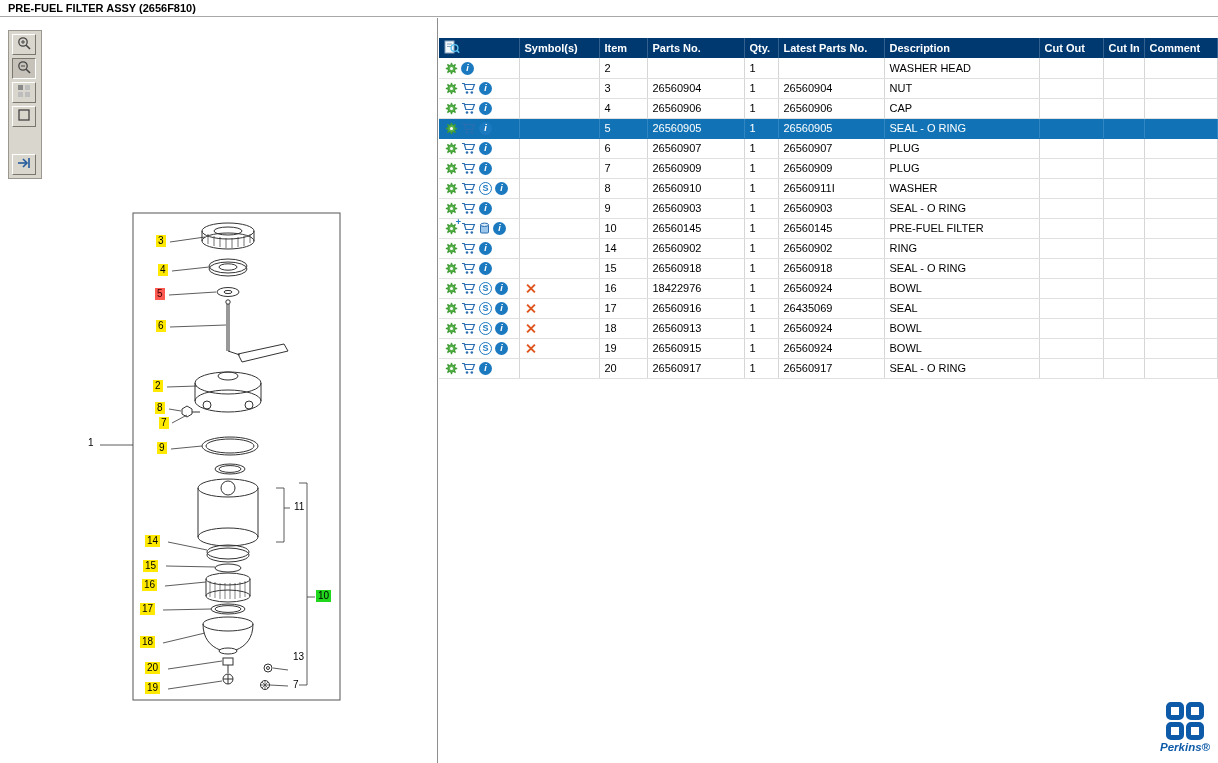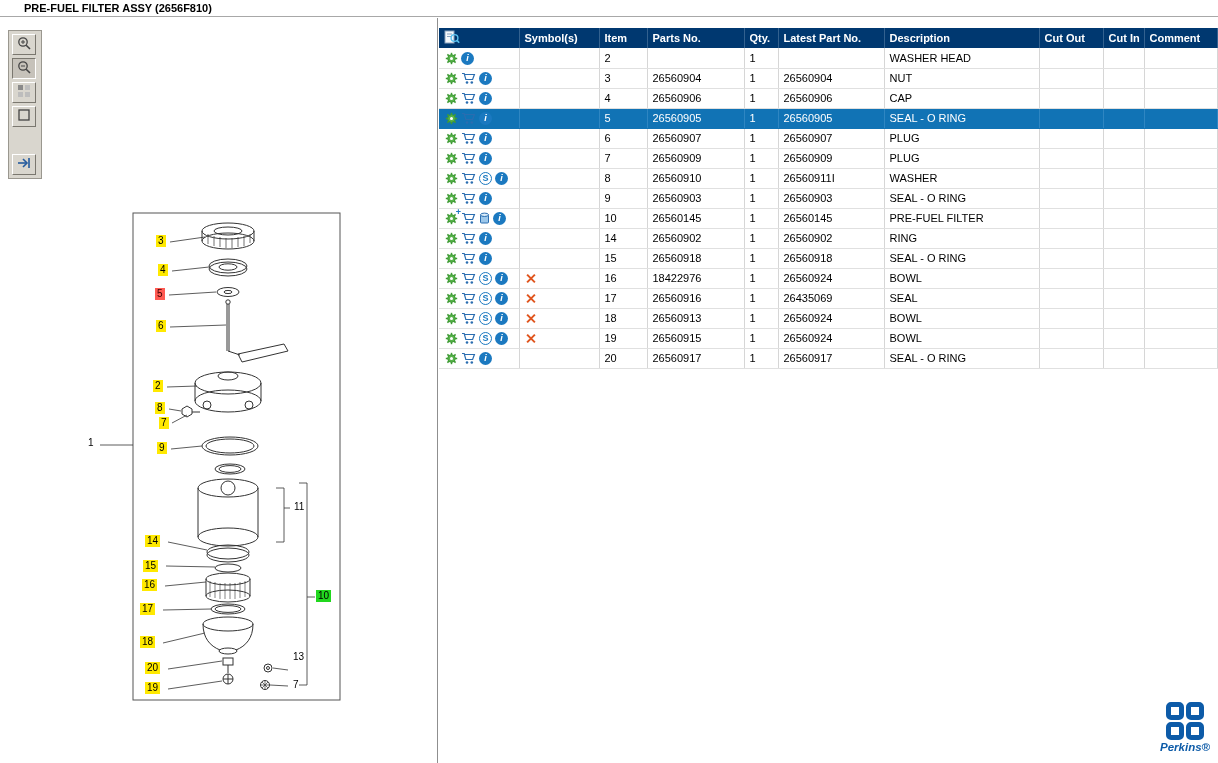--- a/index.html
+++ b/index.html
@@ -1,20 +1,20 @@
 <!DOCTYPE html>
 <html><head>
 <meta charset="utf-8">
 <style>
   html,body{margin:0;padding:0}
   body{width:1218px;height:763px;position:relative;overflow:hidden;background:#fff;
        font-family:"Liberation Sans",sans-serif;}
 
   .titlebar{position:absolute;left:0;top:0;width:100%;height:17px;line-height:17px;
-    font-size:11px;font-weight:bold;padding-left:24px;box-sizing:border-box;
+    font-size:11px;font-weight:bold;padding-left:8px;box-sizing:border-box;
     border-bottom:1px solid #a8a8a8;background:#fff;z-index:5}
 
   .left-panel{position:absolute;left:0;top:18px;width:438px;height:745px;
     border-right:1px solid #8f8f8f;box-sizing:border-box;background:#fff}
 
   .toolbar{position:absolute;left:8px;top:12px;width:34px;padding:3px;background:#d9d6ce;
     border:1px solid #9a978f;display:flex;flex-direction:column;gap:3px;box-sizing:border-box}
   .tool-btn{width:24px;height:21px;padding:0;display:flex;align-items:center;justify-content:center;
     background:#d9d6ce;border:1px solid;border-color:#fff #7a776f #7a776f #fff;cursor:pointer}
   .tool-btn.pressed{background:#c6c2ba;border-color:#7a776f #fff #fff #7a776f}
@@ -23,21 +23,21 @@
   .diagram{position:absolute;left:60px;top:187px;width:300px;height:505px}
   .diagram svg.drawing{position:absolute;left:0;top:0}
   #callouts{position:absolute;left:0;top:0;width:100%;height:100%}
   .callout{position:absolute;font-size:10px;line-height:12px;padding:0 2px;color:#000;cursor:pointer}
   .callout.yellow{background:#ffe900}
   .callout.red{background:#ff5a52;color:#3c0000}
   .callout.green{background:#21d71e}
   .callout.plain{background:transparent}
 
   .right-panel{position:absolute;left:439px;top:18px;width:779px;height:745px;background:#fff}
-  table.parts{border-collapse:collapse;table-layout:fixed;width:778px;margin-top:10px;font-size:11px}
+  table.parts{border-collapse:collapse;table-layout:fixed;width:778px;margin-top:20px;font-size:11px}
   table.parts th{height:20px;box-sizing:border-box;background:#003870;color:#fff;text-align:left;
     font-size:11px;font-weight:bold;padding:0 5px;border-right:1px solid #33618f;
     white-space:nowrap;overflow:hidden}
   table.parts td{height:20px;box-sizing:border-box;padding:0 5px;border-right:1px solid #d6d6d6;
     border-bottom:1px solid #e0e0e0;white-space:nowrap;overflow:hidden}
   tbody tr{cursor:pointer}
   tr.selected td{background:#1173b5;color:#fff;border-right-color:#2f86c2;border-bottom-color:#1173b5}
 
   .icons-cell{padding-left:6px !important}
   .ric{display:inline-flex;align-items:center;justify-content:center;margin-right:3px;
@@ -244,21 +244,21 @@
               <rect x="1" y="1" width="9" height="12" fill="#f4f8fb" stroke="#8aa4c0"></rect>
               <line x1="3" y1="4" x2="8" y2="4" stroke="#8aa4c0"></line>
               <line x1="3" y1="6.5" x2="8" y2="6.5" stroke="#8aa4c0"></line>
               <circle cx="10.5" cy="8" r="3.4" fill="none" stroke="#59c2f0" stroke-width="1.4"></circle>
               <line x1="13" y1="10.4" x2="15.2" y2="12.8" stroke="#59c2f0" stroke-width="1.6"></line>
             </svg></th>
           <th>Symbol(s)</th>
           <th>Item</th>
           <th>Parts No.</th>
           <th>Qty.</th>
-          <th>Latest Part No.</th>
+          <th>Latest Parts No.</th>
           <th>Description</th>
           <th>Cut Out</th>
           <th>Cut In</th>
           <th>Comment</th>
         </tr>
       </thead>
     <tbody id="rows">
         <tr>
           <td class="icons-cell"><span class="ric">
               <svg width="13" height="13" viewBox="0 0 13 13">

